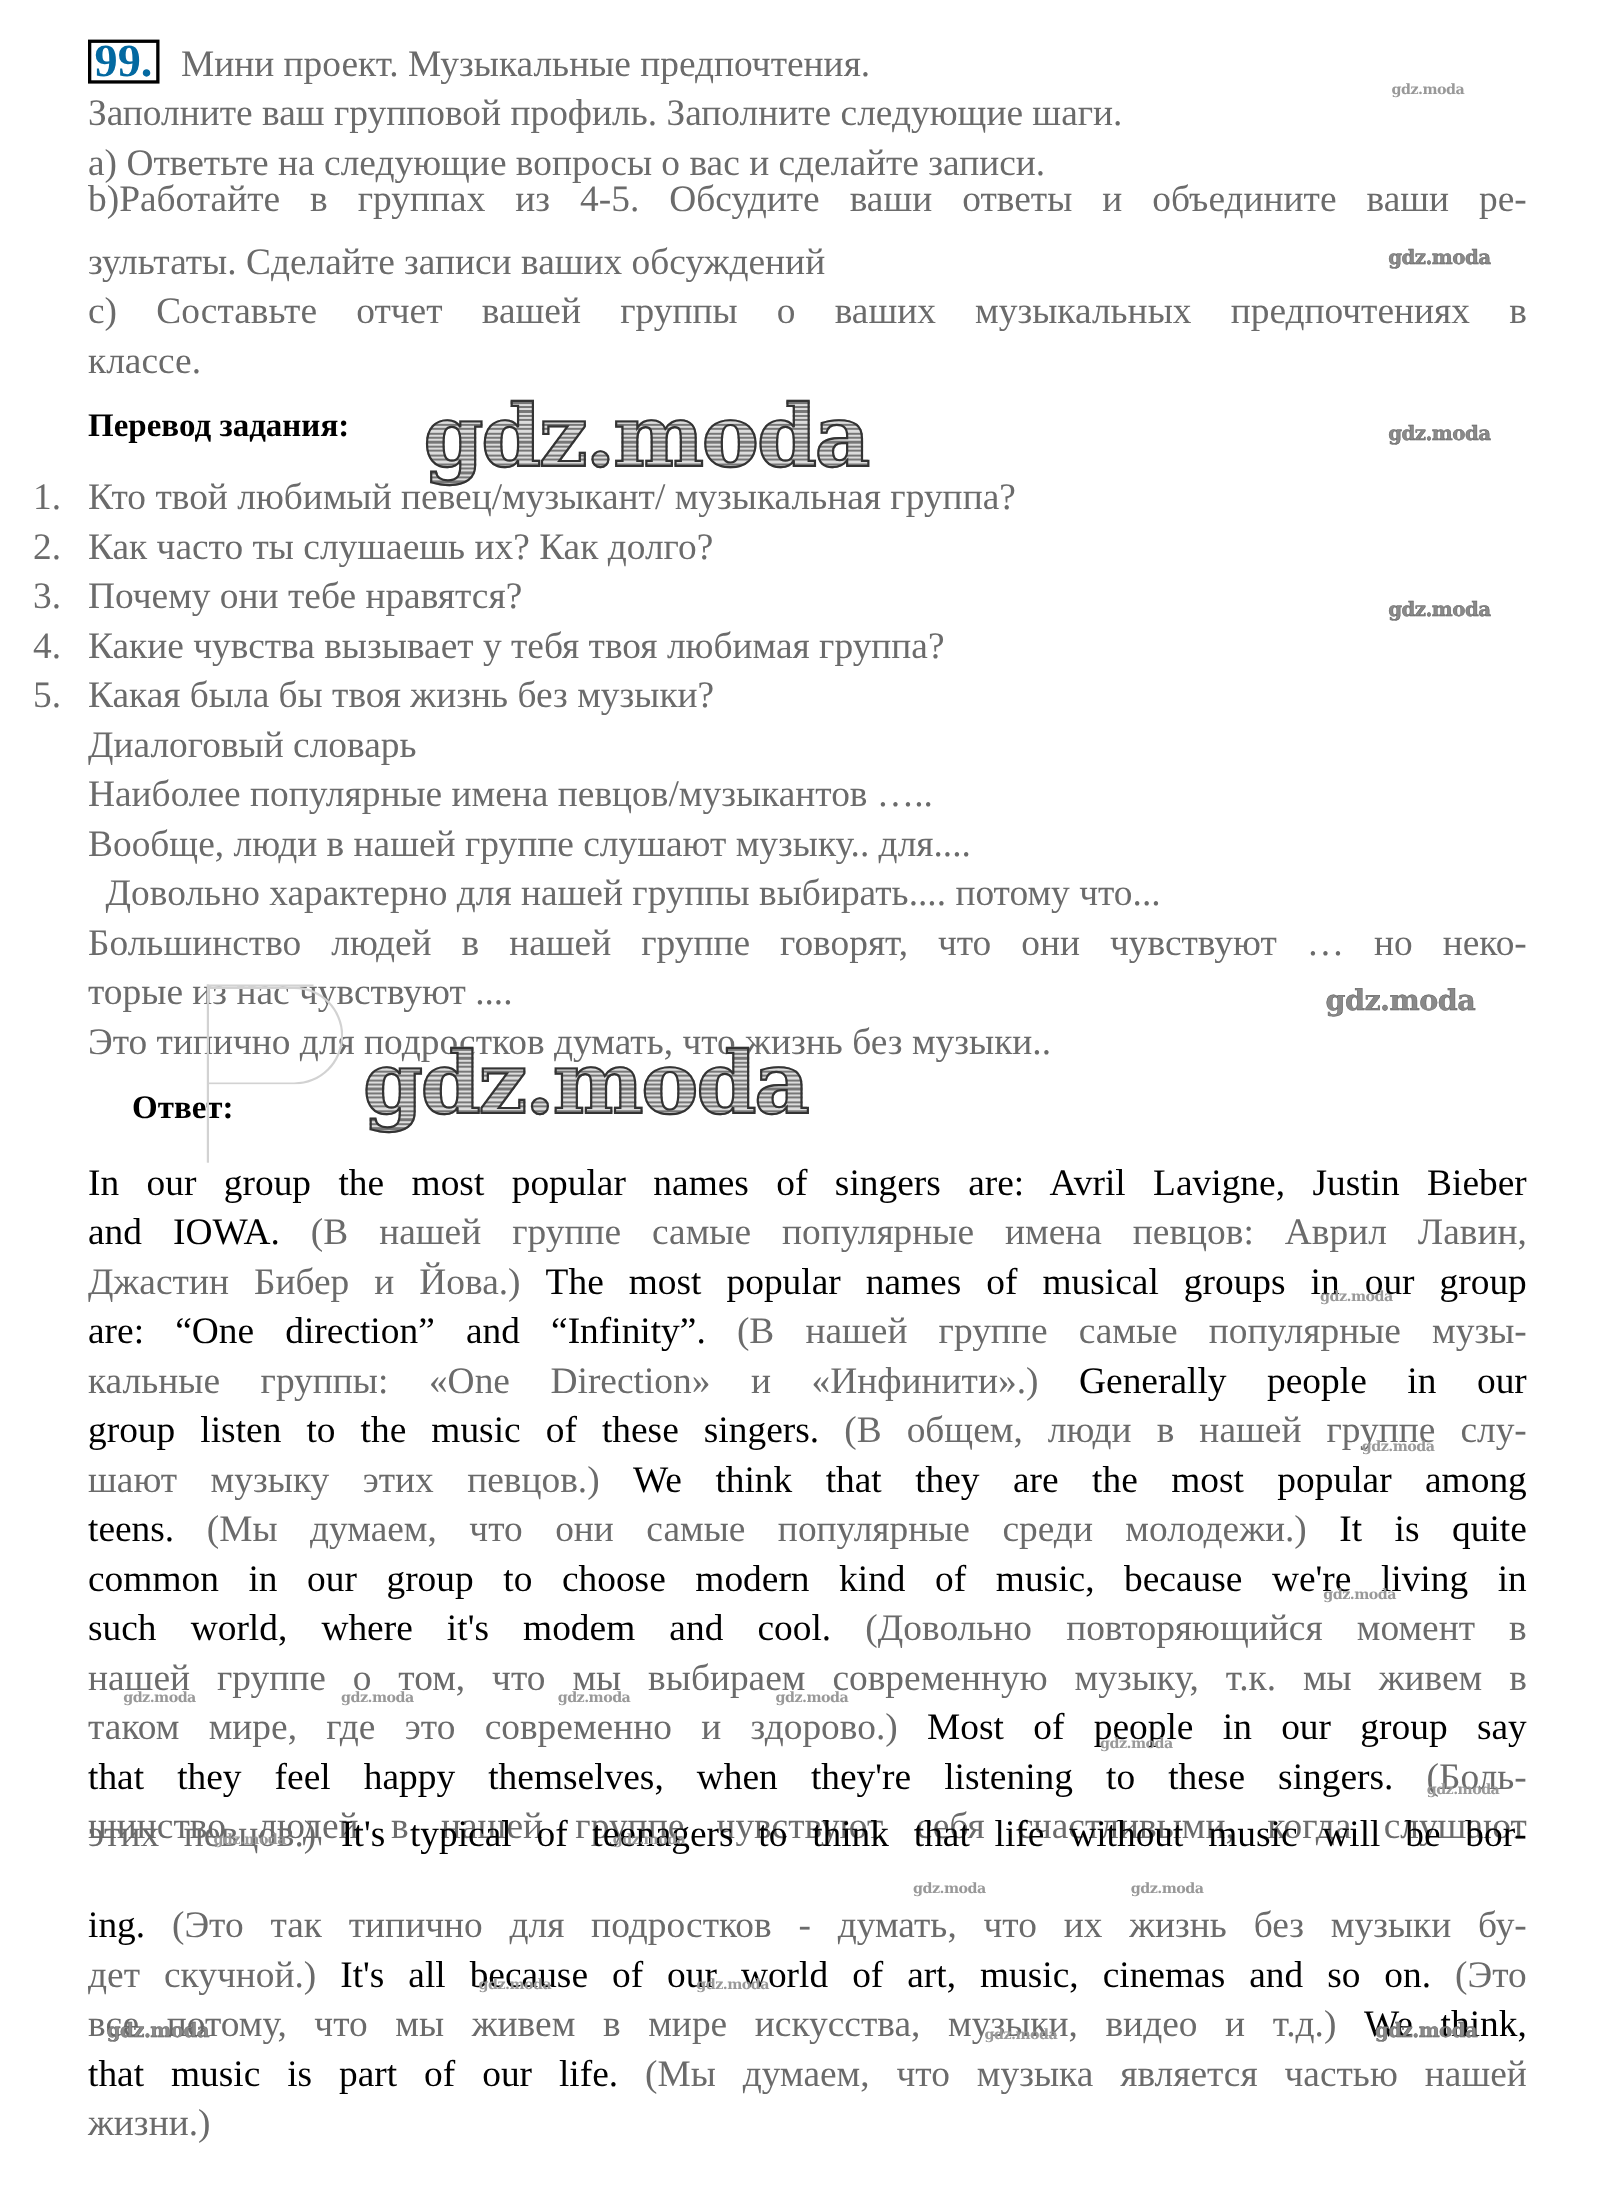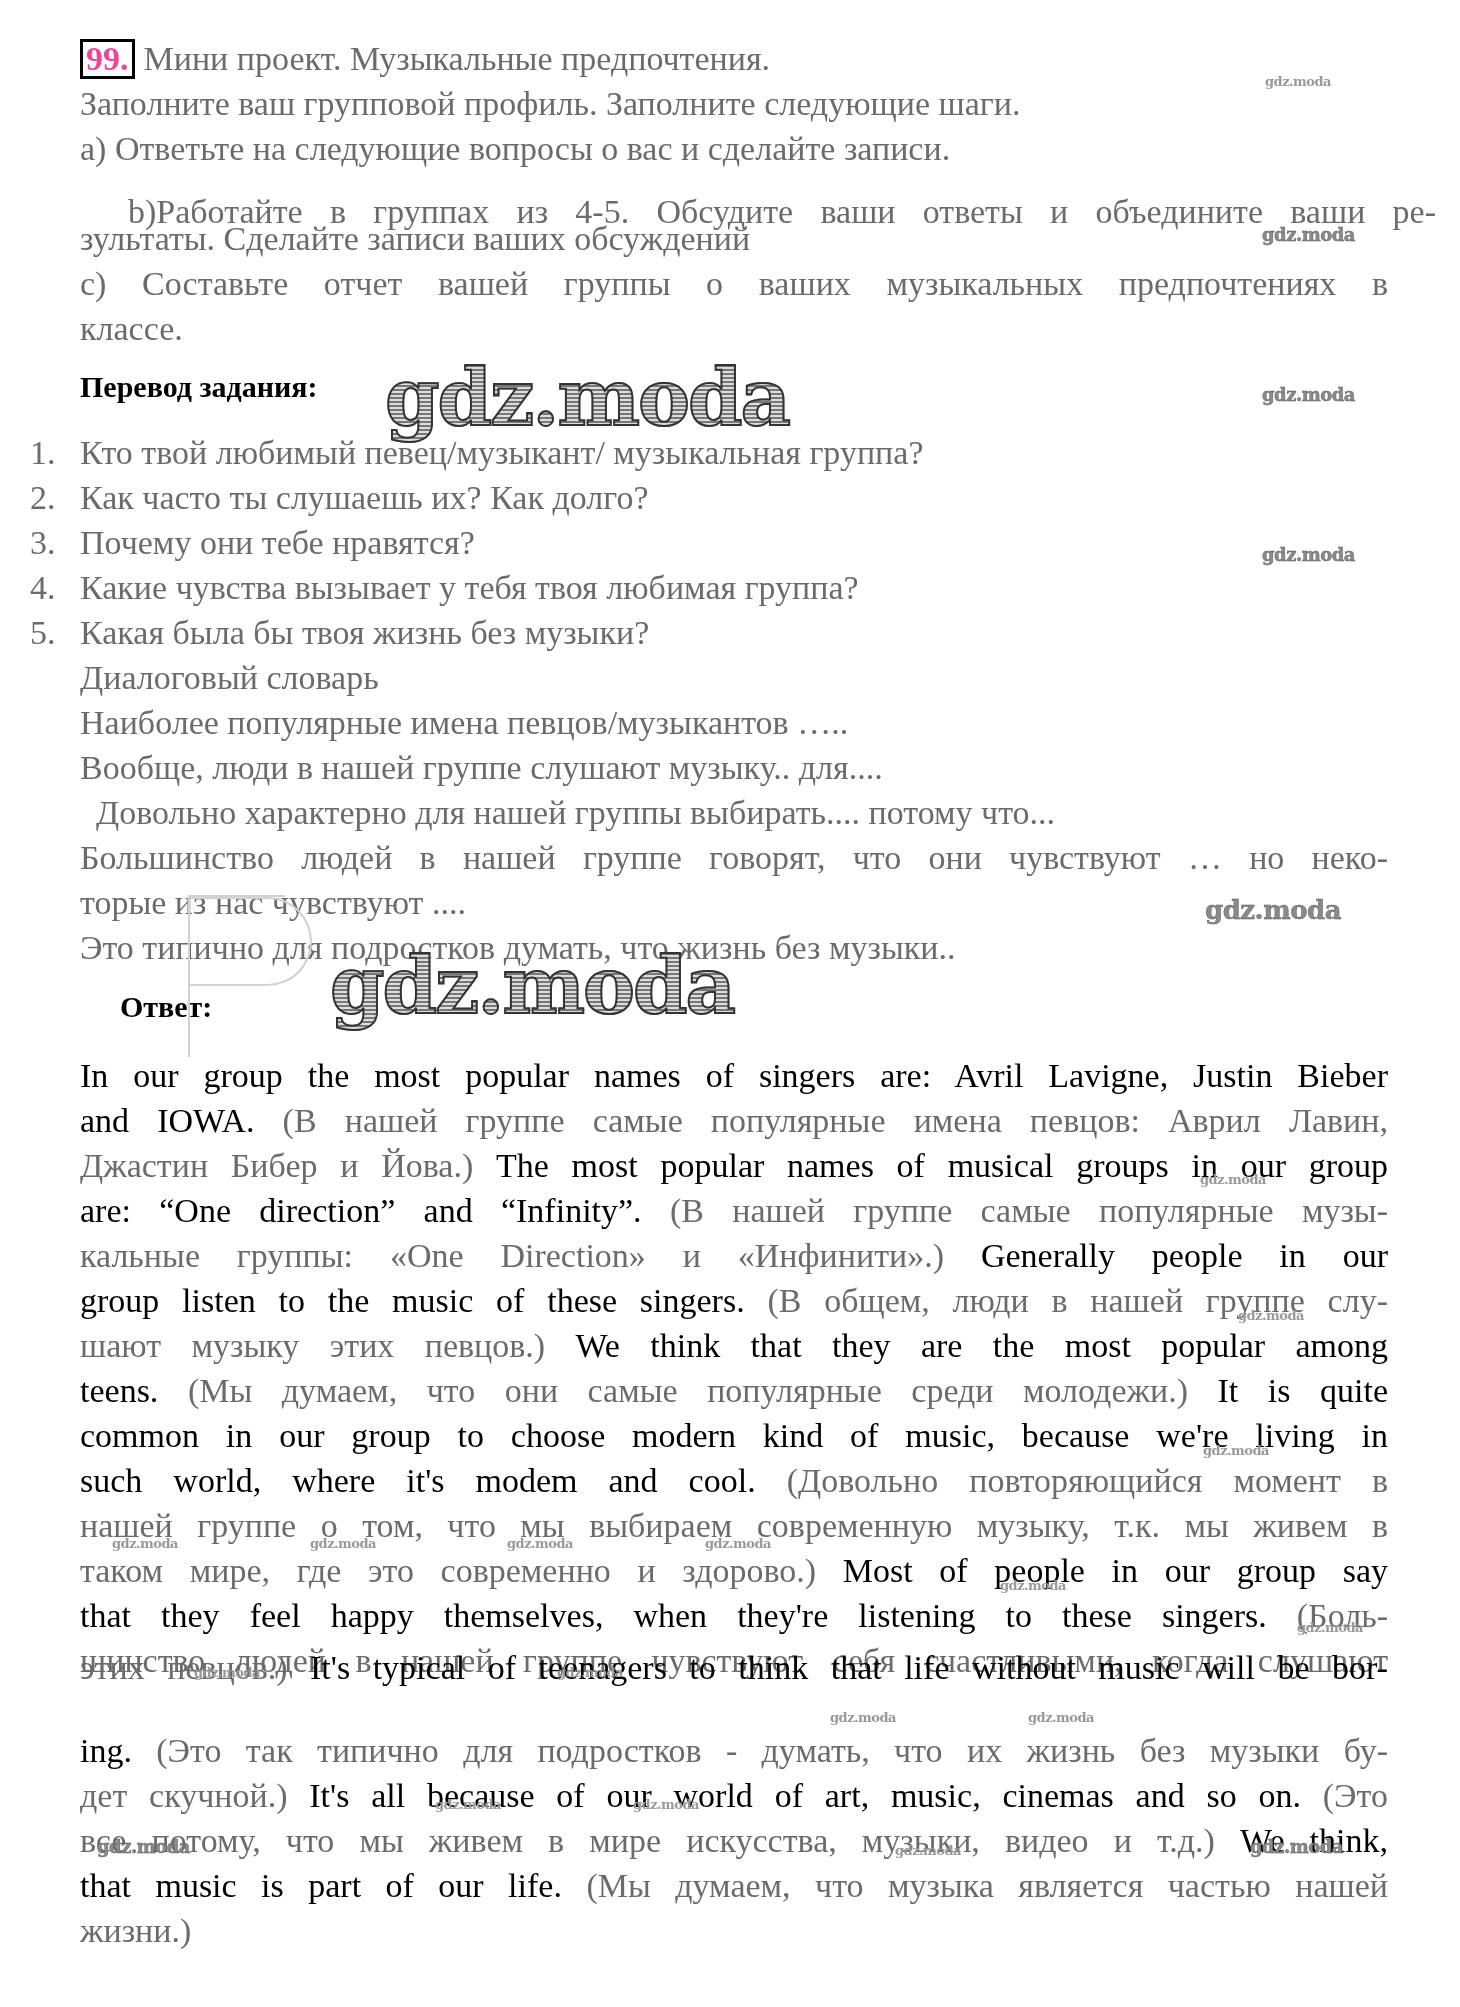--- a/index.html
+++ b/index.html
@@ -4,22 +4,22 @@
 <style>
   html, body { margin: 0; padding: 0; background: #ffffff; }
   body { width: 1460px; height: 2007px; position: relative; overflow: hidden;
          font-family: "Liberation Serif", serif; }
   .page { position: absolute; left: 0; top: 0; width: 1460px; height: 2007px; }
   .line { position: absolute; left: 80px; width: 1308px; font-size: 34px; line-height: 45px;
           white-space: nowrap; color: #6b6b6b; }
   .just { text-align: justify; text-align-last: justify; white-space: normal; height: 45px; overflow: hidden; }
   .en { color: #000000; }
   .ru { color: #6b6b6b; }
-  .num-box { display: inline-block; border: 3px solid #000; color: #ec4899; font-weight: bold;
-             padding: 0 3px; line-height: 34px; margin-right: 9px; font-size: 34px; }
+  .num-box { display: inline-block; border: 3px solid #000; color: #0369a1; font-weight: bold;
+             padding: 0 3px; line-height: 34px; margin-right: 20px; font-size: 42px; }
   .heading { position: absolute; left: 80px; font-size: 30px; font-weight: bold; color: #000; }
   .olnum { position: absolute; left: 30px; width: 45px; font-size: 34px; color: #6b6b6b; }
   .wm-small { position: absolute; font-family: "DejaVu Serif", serif; font-size: 18px; font-weight: bold;
               color: #8a8a8a; letter-spacing: -0.5px; -webkit-text-stroke: 0.4px #555; }
   .wm-tiny { position: absolute; font-family: "DejaVu Serif", serif; font-size: 13px; font-weight: bold;
              color: #999; letter-spacing: -0.5px; }
   .wm-big { position: absolute; font-family: "DejaVu Serif", serif; font-weight: bold; font-size: 78px;
             color: #9a9a9a; -webkit-text-stroke: 2px #333; letter-spacing: -2px;
             background: repeating-linear-gradient(0deg, #777 0 2px, #ddd 2px 4px);
             -webkit-background-clip: text; background-clip: text; -webkit-text-fill-color: transparent; }
@@ -31,21 +31,21 @@
 </head>
 <body>
 
 <div class="page">
 
   <div class="line" style="top:36px;">
     <span class="num-box">99.</span><span>Мини проект. Музыкальные предпочтения.</span>
   </div>
   <div class="line" style="top:81px;">Заполните ваш групповой профиль. Заполните следующие шаги.</div>
   <div class="line" style="top:126px;">a) Ответьте на следующие вопросы о вас и сделайте записи.</div>
-  <div class="line just" style="top:189px;margin-left:48px;">b)Работайте в группах из 4-5. Обсудите ваши ответы и объедините ваши ре-</div>
+  <div class="line just" style="top:159px;">b)Работайте в группах из 4-5. Обсудите ваши ответы и объедините ваши ре-</div>
   <div class="line" style="top:216px;">зультаты. Сделайте записи ваших обсуждений</div>
   <div class="line just" style="top:261px;">c) Составьте отчет вашей группы о ваших музыкальных предпочтениях в</div>
   <div class="line" style="top:306px;">классе.</div>
 
   <div class="heading" style="top:370px;">Перевод задания:</div>
 
   <div id="questions">
       <div class="olnum" style="top: 430px; line-height: 45px;">1.</div>
       <div class="line" style="top: 430px;">Кто твой любимый певец/музыкант/ музыкальная группа?</div>
       <div class="olnum" style="top: 475px; line-height: 45px;">2.</div>

